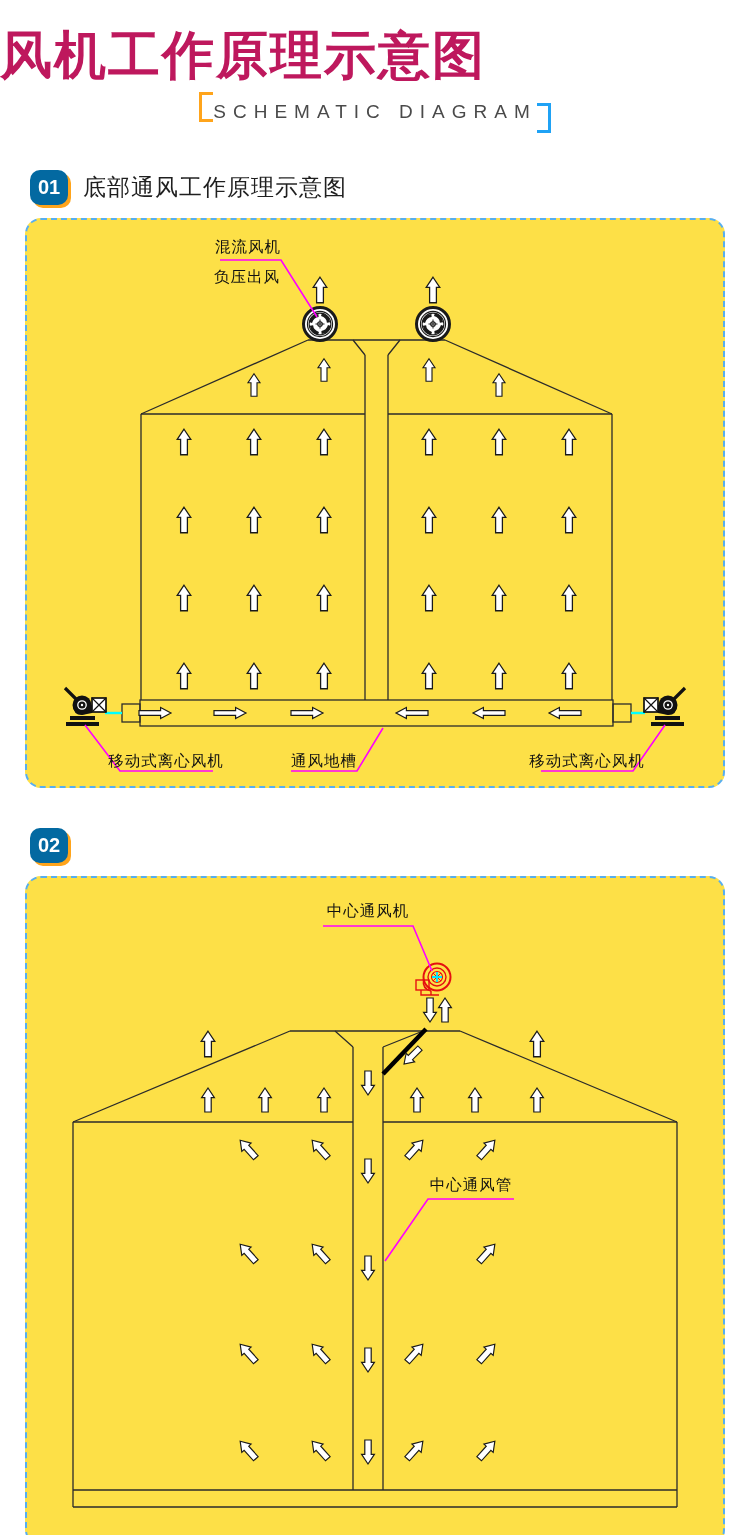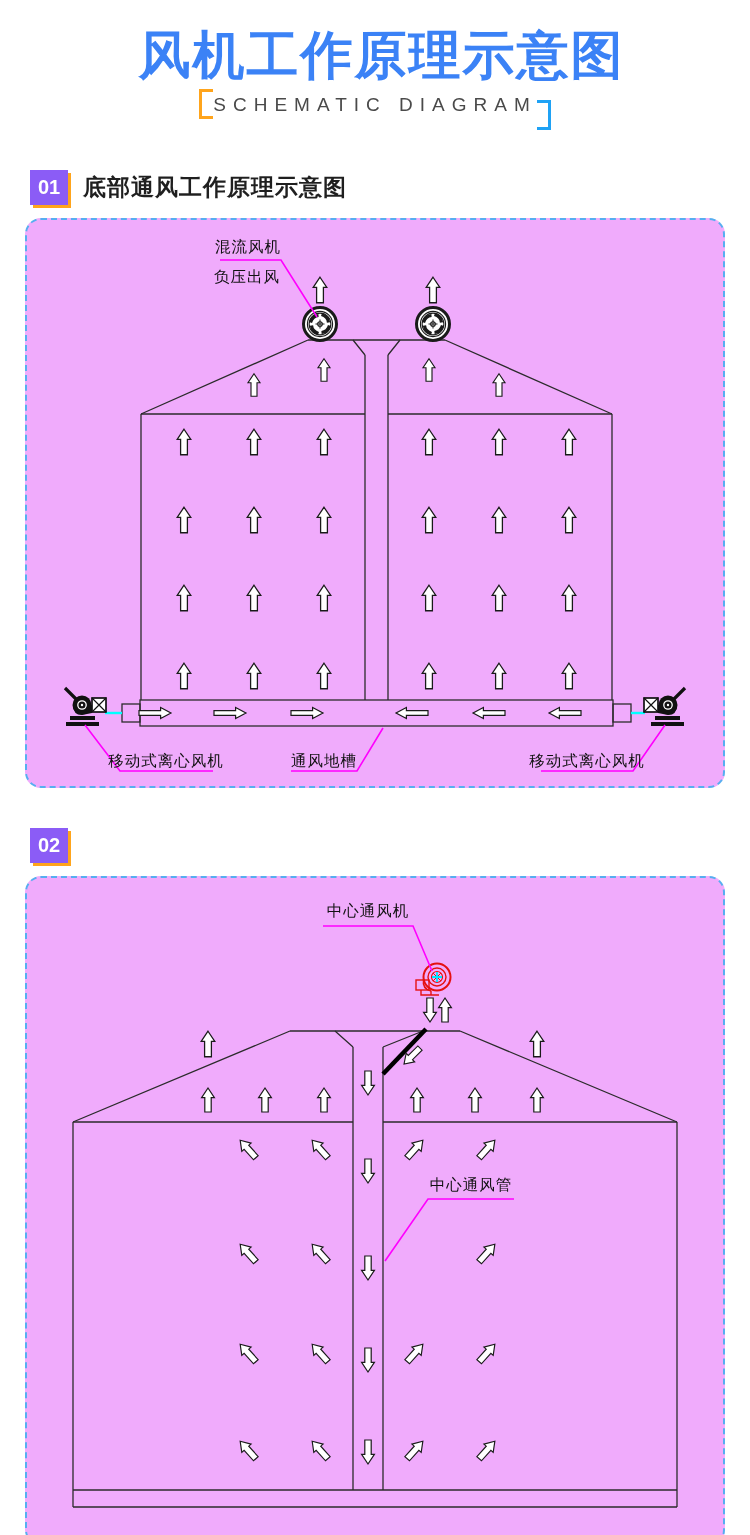--- a/index.html
+++ b/index.html
@@ -1,33 +1,32 @@
 <!DOCTYPE html>
 <html><head>
 <meta charset="utf-8">
 <style>
   html,body{margin:0;padding:0;background:#ffffff;}
   body{width:750px;font-family:"Liberation Sans",sans-serif;}
   .page{width:750px;}
 
   .main-title{
     margin:26px 0 0 0;
-    text-align:center;
+    text-align:left;
     font-size:52px;
     font-weight:bold;
-    color:#3b82f6;
+    color:#be185d;
     letter-spacing:2px;
     line-height:1.15;
-    padding-left:13px;
   }
   .subtitle-row{
     margin-top:8px;
     height:36px;
     display:flex;
-    align-items:flex-start;
+    align-items:center;
     justify-content:center;
     gap:0;
   }
   .bracket-l{
     width:11px;height:24px;
     border-left:3px solid #FFA41B;
     border-top:3px solid #FFA41B;
     border-bottom:3px solid #FFA41B;
     transform:translateY(-5px);
   }
@@ -47,42 +46,42 @@
   .section-header{
     display:flex;
     align-items:center;
     gap:15px;
     margin:40px 0 12px 30px;
     height:36px;
   }
   .section-header.second{}
   .badge{
     width:38px;height:35px;
-    background:#8b5cf6;
+    background:#0369a1;
     color:#fff;
     font-size:20px;
     font-weight:bold;
     display:flex;align-items:center;justify-content:center;
-    border-radius:0;
+    border-radius:10px;
     box-shadow:3px 3px 0 #FFA41B;
   }
   .section-title{
     margin:0;
     font-size:23px;
-    font-weight:bold;
+    font-weight:normal;
     color:#1f1f1f;
     letter-spacing:1px;
   }
 
   .panel{
     width:696px;
     margin:0 auto;
     border:2px dashed #56AEF0;
     border-radius:16px;
-    background:#f0abfc;
+    background:#fde047;
     overflow:hidden;
   }
   svg.diagram{display:block;}
 
   .cad-line{stroke:#2b2b2b;stroke-width:1.3;fill:none;}
   .oa{fill:#ffffff;stroke:#1a1a1a;stroke-width:1.5;}
   .leader{stroke:#FF00FF;stroke-width:1.6;fill:none;}
   .pipe{stroke:#00FFFF;stroke-width:2.4;fill:none;}
   .cad-text{
     font-family:"Liberation Serif",serif;

